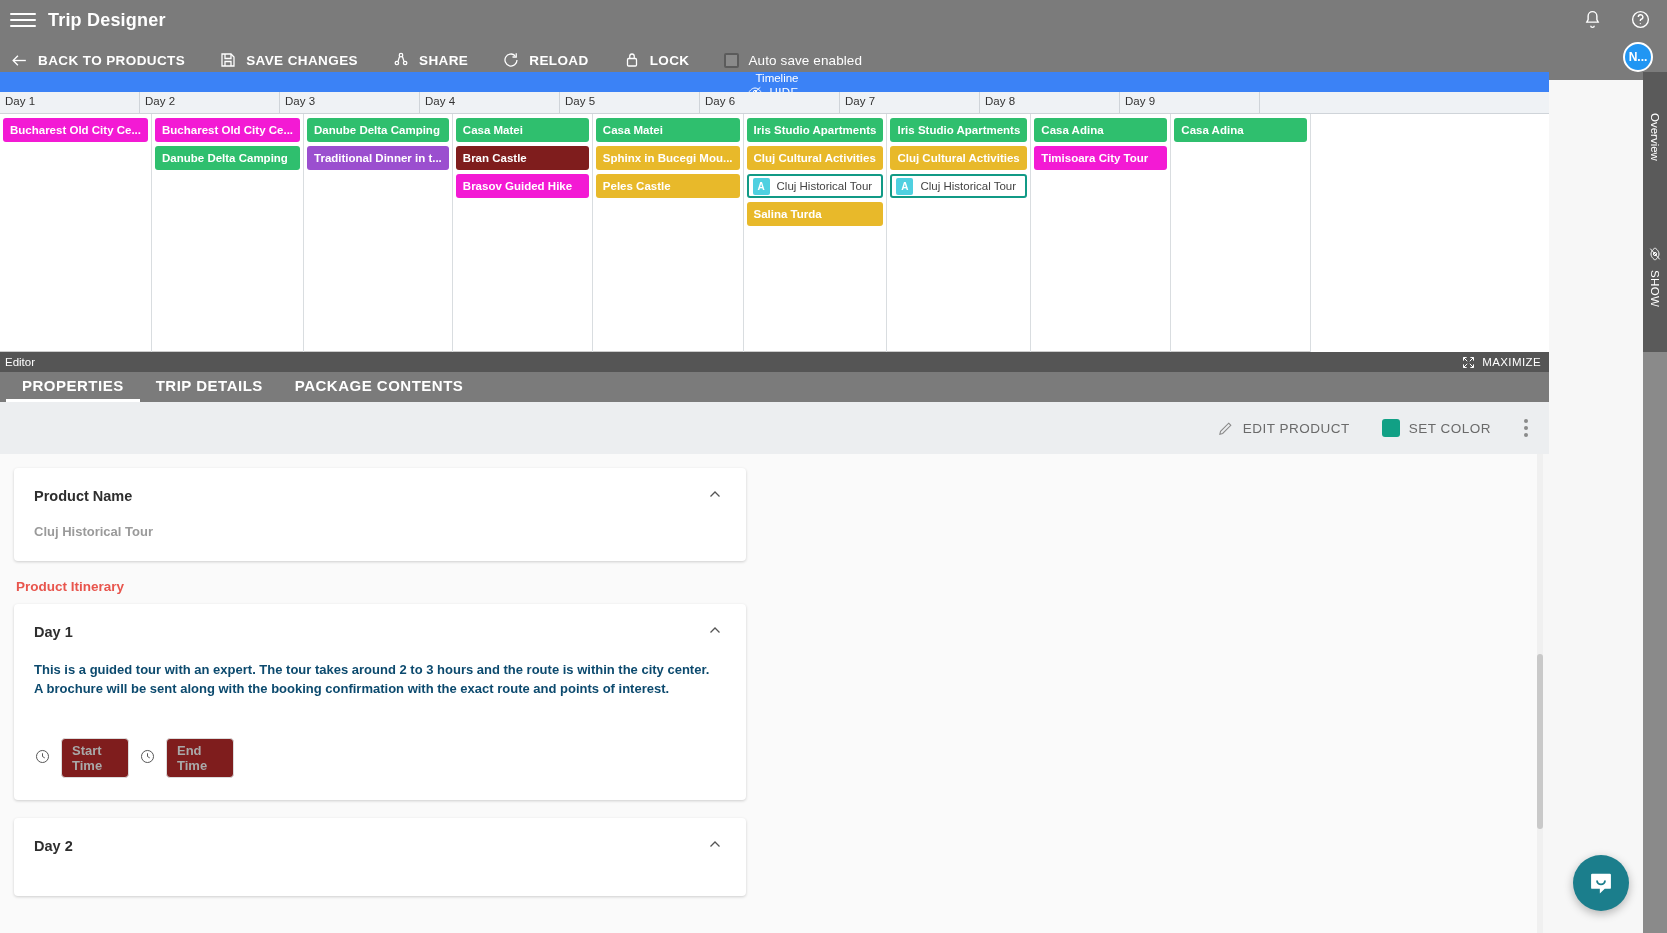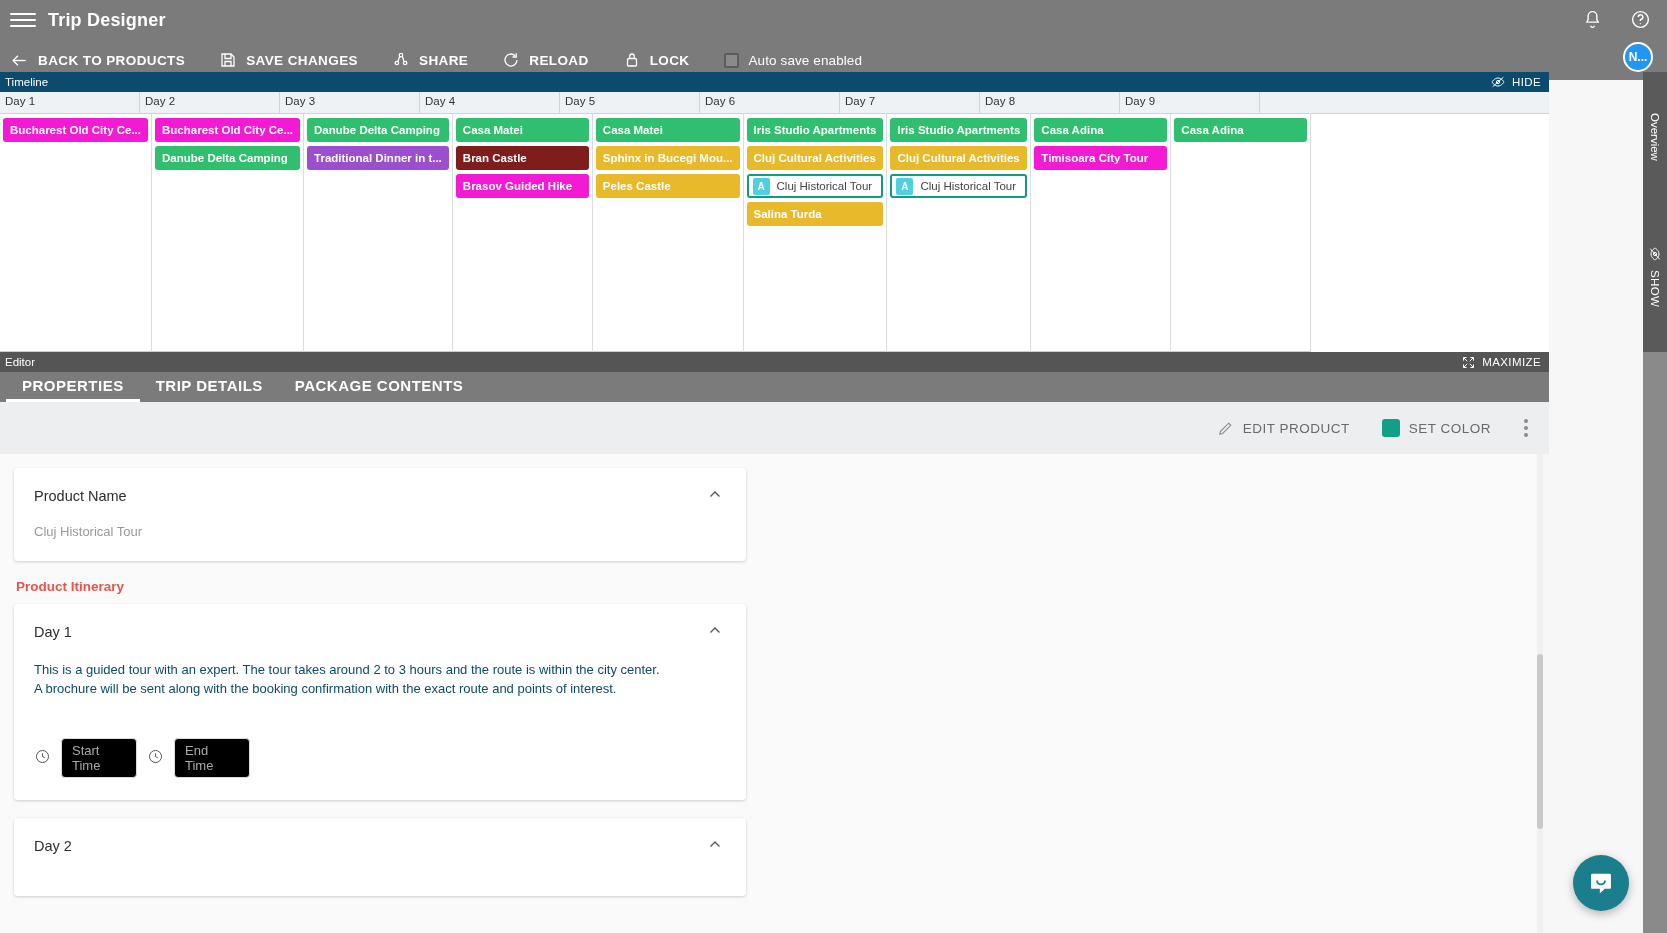--- a/index.html
+++ b/index.html
@@ -38,22 +38,22 @@
     font-size: 13.5px; font-weight: 700; letter-spacing: .4px; color: #fff;
   }
   .tool svg { stroke: #fff; fill: none; stroke-width: 1.7; }
   .checkbox-tool { display: flex; align-items: flex-end; gap: 10px; cursor: pointer; }
   .checkbox-box { width: 15px; height: 15px; border: 2px solid #5b5b5b; background: #8a8a8a; border-radius: 2px; }
   .checkbox-label { font-size: 13.5px; font-weight: 400; color: #fff; letter-spacing: .1px; }
 
   
   .timeline-bar {
     position: absolute; top: 72px; left: 0; width: 1549px; height: 20px;
-    background: #0c4a6e; color: #fff; display: flex; align-items: center;
-    font-size: 11.5px; padding-left: 5px; justify-content: space-between;
+    background: #3b82f6; color: #fff; display: flex; align-items: center;
+    font-size: 11.5px; padding-left: 5px; justify-content: space-between; flex-direction: column;
   }
   .tl-hide { display: flex; align-items: center; gap: 6px; padding-right: 8px; cursor: pointer;
     font-size: 11.5px; letter-spacing: .4px; }
   .tl-hide svg { stroke: #fff; fill: none; stroke-width: 1.5; }
 
   .timeline-grid { position: absolute; top: 92px; left: 0; width: 1549px; height: 260px;
     background: #fff; border-bottom: 1px solid #ccc; }
   .day-headers { display: flex; height: 22px; background: #eff2f5; border-bottom: 1px solid #cfd4d9; }
   .day-head { flex: 0 0 140px; padding: 3px 0 0 5px; font-size: 11.5px; color: #333;
     border-right: 1px solid #cfd4d9; }
@@ -126,39 +126,39 @@
     justify-content: center; gap: 3px; cursor: pointer; margin-left: 4px; }
   .kebab i { width: 4px; height: 4px; border-radius: 50%; background: #8a8a8a; display: block; }
 
   .editor-body {
     position: absolute; top: 454px; left: 0; width: 1543px; height: 479px;
     background: #fafafa; overflow: hidden;
   }
   .ed-scroll { padding: 14px 0 0 14px; }
   .card {
     width: 732px; background: #fff; border-radius: 4px;
-    box-shadow: 0 1px 3px rgba(0,0,0,.18); margin-bottom: 18px;
+    box-shadow: 0 1px 3px rgba(0,0,0,.18); margin-bottom: 18px; font-weight: bold;
   }
   .card-head {
     display: flex; align-items: center; justify-content: space-between;
     padding: 18px 20px 0 20px;
   }
   .card-title { font-size: 14.5px; color: #2e2e2e; }
   .chev { width: 20px; height: 20px; cursor: pointer; }
   .chev svg { stroke: #555; fill: none; stroke-width: 1.7; }
   .card-body { padding: 18px 20px 22px 20px; }
   .value-text { font-size: 13px; color: #9a9a9a; }
   .para { font-size: 13px; color: #0c4a6e; line-height: 19px; }
   .section-label { font-size: 13.5px; color: #e8554d; font-weight: 700; margin: 2px 0 10px 2px; }
   .time-row { display: flex; align-items: center; gap: 10px; margin-top: 40px; }
   .clock svg { stroke: #555; fill: none; stroke-width: 1.4; }
   .time-input {
-    width: 76px; height: 40px; border: 1px solid #dcdcdc; border-radius: 4px;
+    width: 68px; height: 40px; border: 1px solid #dcdcdc; border-radius: 4px;
     display: flex; align-items: center; padding: 0 10px; font-size: 13px; color: #a9a9a9;
-    cursor: text; background: #000000;
+    cursor: text; background: #7f1d1d;
   }
 
   .ed-scrollbar {
     position: absolute; right: 0; top: 0; width: 6px; background: #f0f0f0; height: 479px;
   }
   .ed-thumb { position: absolute; right: 0; top: 200px; width: 6px; height: 175px;
     background: #c9c9c9; border-radius: 3px; cursor: pointer; }
 
   .chat-bubble {
     position: absolute; right: 38px; bottom: 22px; width: 56px; height: 56px;

